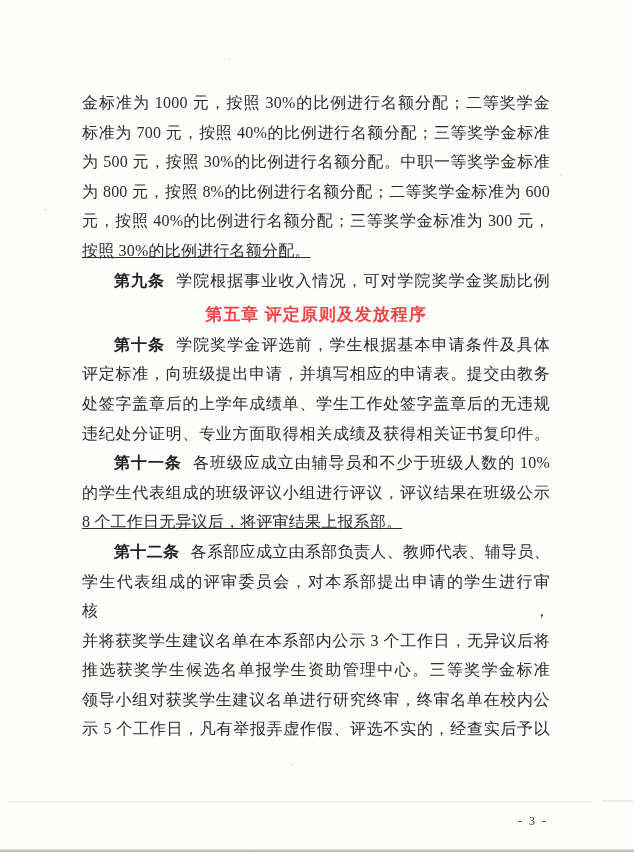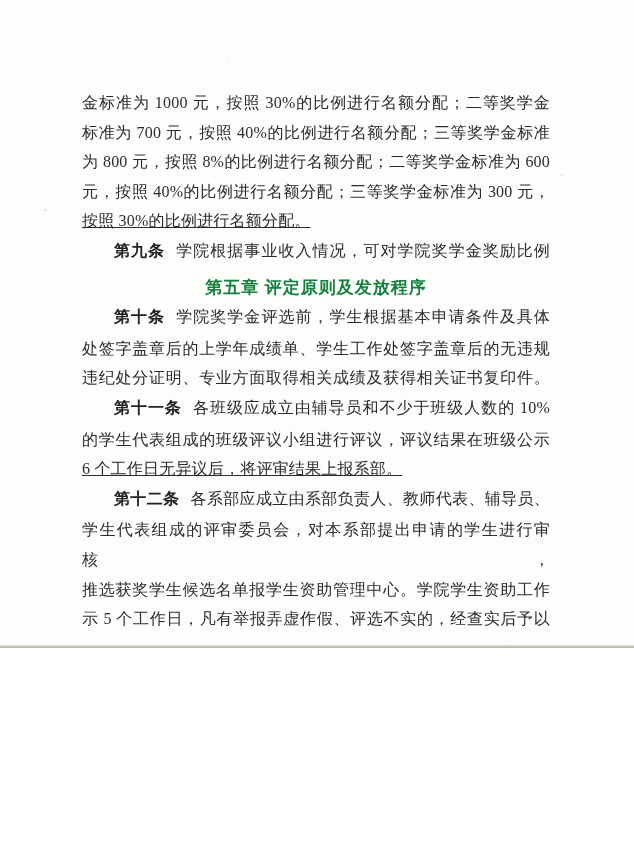--- a/index.html
+++ b/index.html
@@ -3,21 +3,21 @@
 <meta charset="utf-8">
 <style>
   html, body {
     margin: 0;
     padding: 0;
     background: #ffffff;
   }
   .page {
     position: relative;
     width: 634px;
-    height: 648px;
+    height: 852px;
     background: #fdfdfc;
     overflow: hidden;
     font-family: "Liberation Serif", "DejaVu Serif", serif;
     color: #2b2b2b;
   }
   .doc-body {
     position: absolute;
     left: 82px;
     top: 88px;
     width: 468px;
@@ -34,31 +34,31 @@
   .line.short {
     text-align-last: left;
     text-decoration: underline;
   }
   .line.indent {
     text-indent: 2em;
   }
   .term {
     font-weight: 700;
     margin-right: 0.7em;
-    font-family: Liberation Mono, monospace;
+    font-family: Liberation Sans, sans-serif;
     color: #232323;
   }
   .chapter-heading {
     text-align: center;
     text-align-last: center;
     font-weight: 700;
     font-size: 17px;
     letter-spacing: 1px;
     font-family: "Liberation Sans", "DejaVu Sans", sans-serif;
-    color: #15803d;
+    color: #ef4444;
     margin-top: 5px;
   }
   .footer-rule-main {
     position: absolute;
     left: 8px;
     top: 801px;
     width: 584px;
     height: 2px;
     background: #f0f0ef;
   }
@@ -96,34 +96,38 @@
   .speck-3 { left: 228px; top: 58px;  width: 2px; height: 2px; background: #ebebe9; }
   .speck-4 { left: 290px; top: 764px; width: 3px; height: 2px; background: #eeeeec; }
 </style>
 </head>
 <body>
 
 <div class="page">
   <div class="doc-body">
       <div class="line">金标准为 1000 元，按照 30%的比例进行名额分配；二等奖学金</div>
       <div class="line">标准为 700 元，按照 40%的比例进行名额分配；三等奖学金标准</div>
+      <div class="line">为 500 元，按照 30%的比例进行名额分配。中职一等奖学金标准</div>
       <div class="line">为 800 元，按照 8%的比例进行名额分配；二等奖学金标准为 600</div>
       <div class="line">元，按照 40%的比例进行名额分配；三等奖学金标准为 300 元，</div>
       <div class="line short">按照 30%的比例进行名额分配。</div>
       <div class="line indent"><span class="term">第九条</span>学院根据事业收入情况，可对学院奖学金奖励比例</div>
       <div class="chapter-heading">第五章 评定原则及发放程序</div>
       <div class="line indent"><span class="term">第十条</span>学院奖学金评选前，学生根据基本申请条件及具体</div>
+      <div class="line">评定标准，向班级提出申请，并填写相应的申请表。提交由教务</div>
       <div class="line">处签字盖章后的上学年成绩单、学生工作处签字盖章后的无违规</div>
       <div class="line">违纪处分证明、专业方面取得相关成绩及获得相关证书复印件。</div>
       <div class="line indent"><span class="term">第十一条</span>各班级应成立由辅导员和不少于班级人数的 10%</div>
       <div class="line">的学生代表组成的班级评议小组进行评议，评议结果在班级公示</div>
-      <div class="line short">6 个工作日无异议后，将评审结果上报系部。</div>
+      <div class="line short">8 个工作日无异议后，将评审结果上报系部。</div>
       <div class="line indent"><span class="term">第十二条</span>各系部应成立由系部负责人、教师代表、辅导员、</div>
       <div class="line">学生代表组成的评审委员会，对本系部提出申请的学生进行审核，</div>
-      <div class="line">推选获奖学生候选名单报学生资助管理中心。学院学生资助工作</div>
+      <div class="line">并将获奖学生建议名单在本系部内公示 3 个工作日，无异议后将</div>
+      <div class="line">推选获奖学生候选名单报学生资助管理中心。三等奖学金标准</div>
+      <div class="line">领导小组对获奖学生建议名单进行研究终审，终审名单在校内公</div>
       <div class="line">示 5 个工作日，凡有举报弄虚作假、评选不实的，经查实后予以</div>
     </div>
 
   <div class="footer-rule-main"></div>
   <div class="footer-rule-right"></div>
   <div class="page-number">- 3 -</div>
   <div class="scan-edge"></div>
 
   <div class="speck speck-1"></div>
   <div class="speck speck-2"></div>

